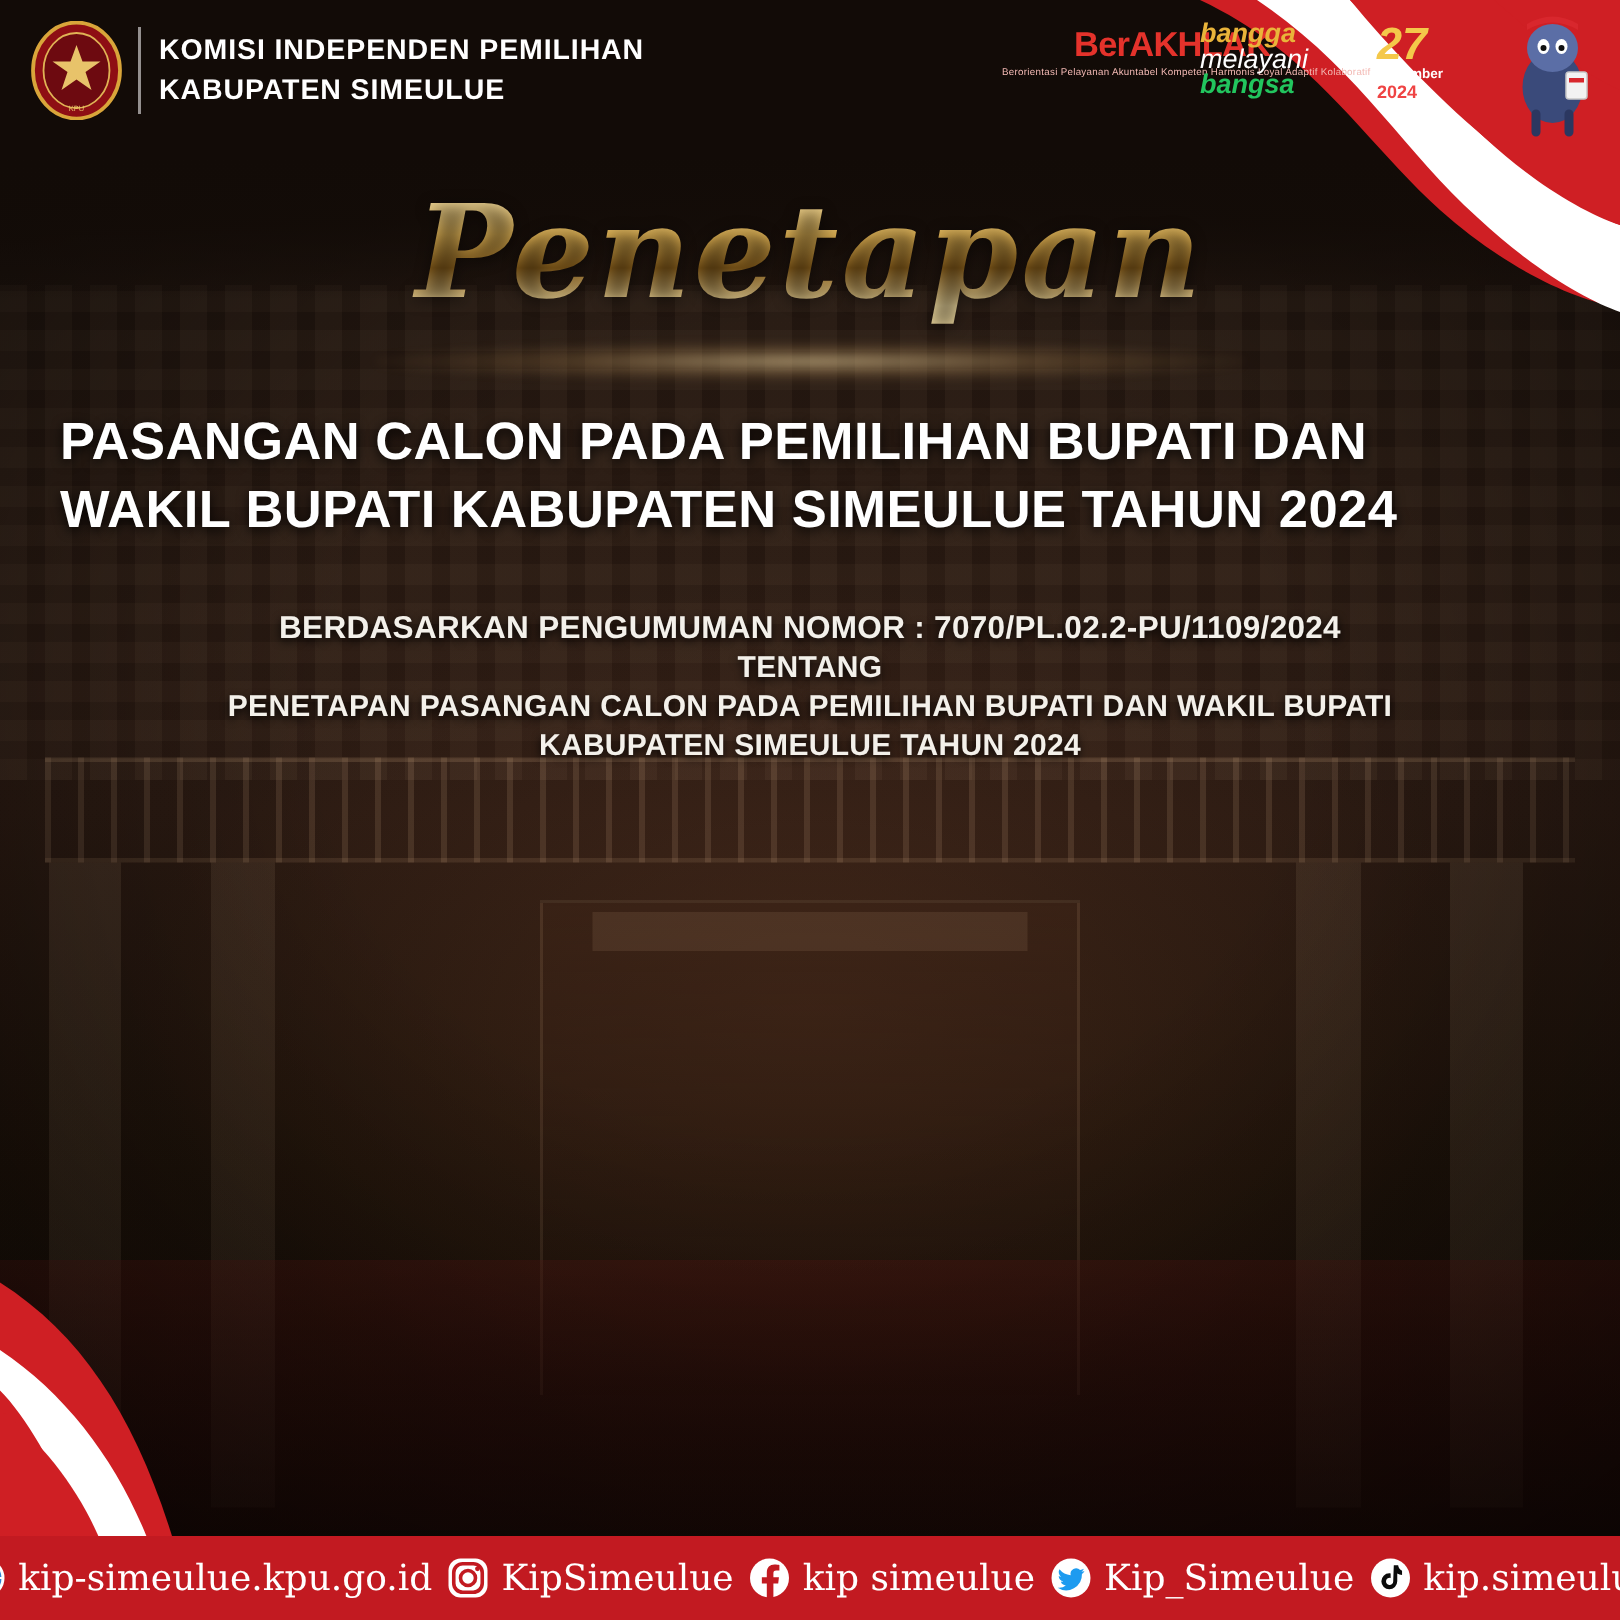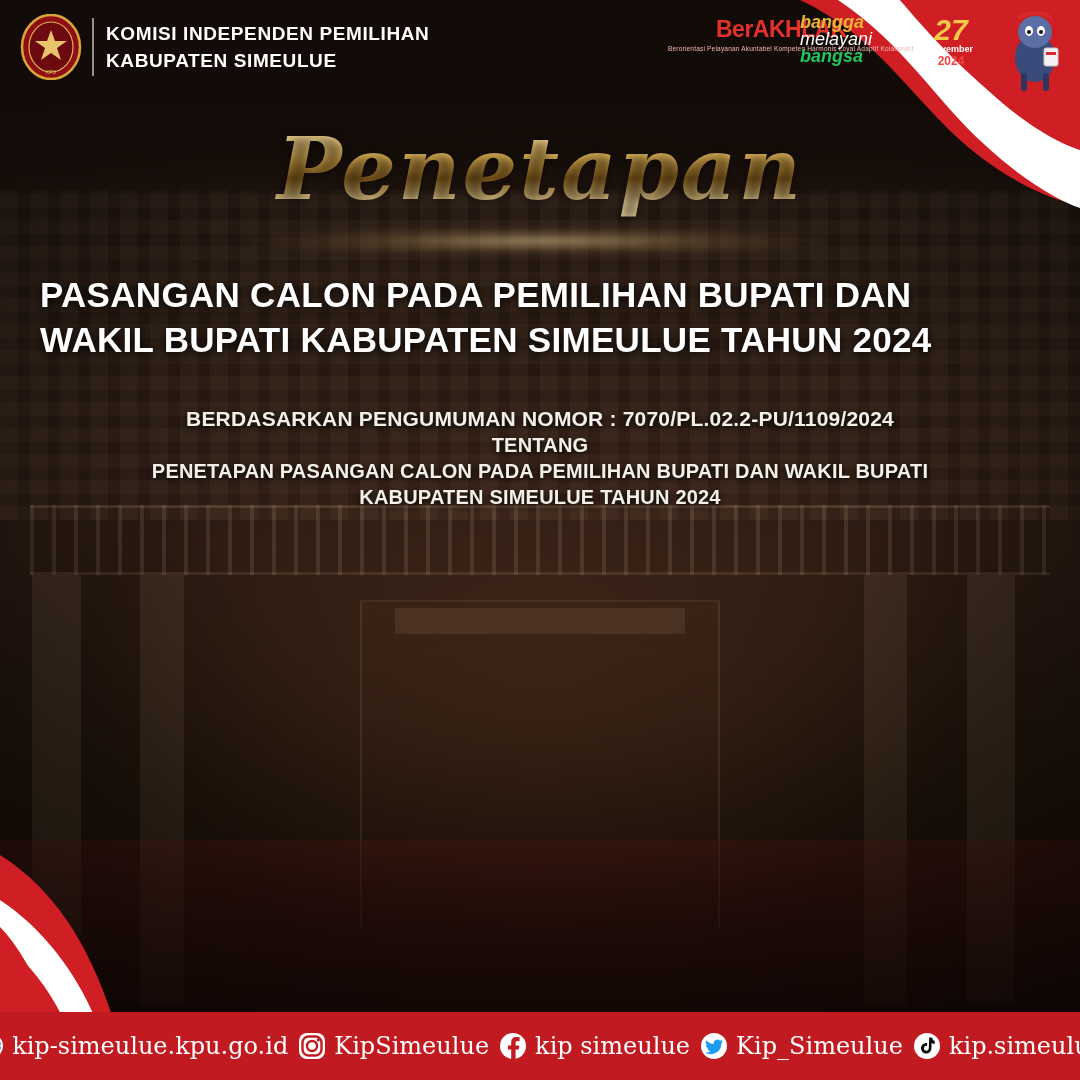--- a/index.html
+++ b/index.html
@@ -93,21 +93,21 @@
     margin-left: 48px;
   }
   .berakhlak .sub {
     color: #f3b9b4; font-size: 6.5px; letter-spacing: .2px; margin-top: 2px;
     white-space: nowrap;
   }
   .bangga { position: absolute; left: 800px; top: 14px; width: 140px; height: 56px; }
   .bangga .line1 { color: #e9b43a; font-size: 18px; font-weight: bold; font-style: italic; line-height: 17px;}
   .bangga .line2 { color: #ffffff; font-size: 18px; font-weight: normal; font-style: italic; line-height: 17px;}
   .bangga .line3 { color: #22c55e; font-size: 18px; font-weight: bold; font-style: italic; line-height: 17px;}
-  .hut-mark { position: absolute; left: 918px; top: 16px; text-align: center; width: 66px; }
+  .hut-mark { position: absolute; left: 918px; top: 16px; width: 66px; }
   .hut-mark .num { color: #f4c84a; font-size: 30px; font-weight: bold; font-style: italic; line-height: 28px; }
   .hut-mark .mon { color: #ffffff; font-size: 9px; font-weight: bold; }
   .hut-mark .yr  { color: #ef4444; font-size: 12px; font-weight: bold; }
   .mascot { position: absolute; right: 14px; top: 6px; width: 62px; height: 86px; }
 
   
   .script-title {
     position: absolute; top: 118px; left: 0; width: 1080px; text-align: center;
     font-family: "DejaVu Serif", serif;
     font-style: italic; font-weight: bold;
@@ -133,21 +133,21 @@
     position: absolute; top: 406px; left: 60px; width: 960px;
     text-align: center; color: #f3f0ea;
     font-weight: bold; font-size: 20px; line-height: 26px;
     letter-spacing: .2px;
     text-shadow: 0 2px 6px rgba(0,0,0,0.85);
   }
   .subtext .big { font-size: 21px; }
 
   
   .footer {
-    position: absolute; left: 0; bottom: 0; width: 1080px; height: 68px;
+    position: absolute; left: 0; bottom: 0; width: 1080px; height: 56px;
     background: #c21a21;
     display: flex; align-items: center; justify-content: center;
   }
   .footer-inner { display: flex; align-items: center; gap: 10px; }
   .f-item { display: flex; align-items: center; gap: 8px; }
   .f-item .txt {
     color: #ffffff; font-size: 24px; font-weight: normal;
     font-family: "DejaVu Serif", serif;
     white-space: nowrap;
   }

